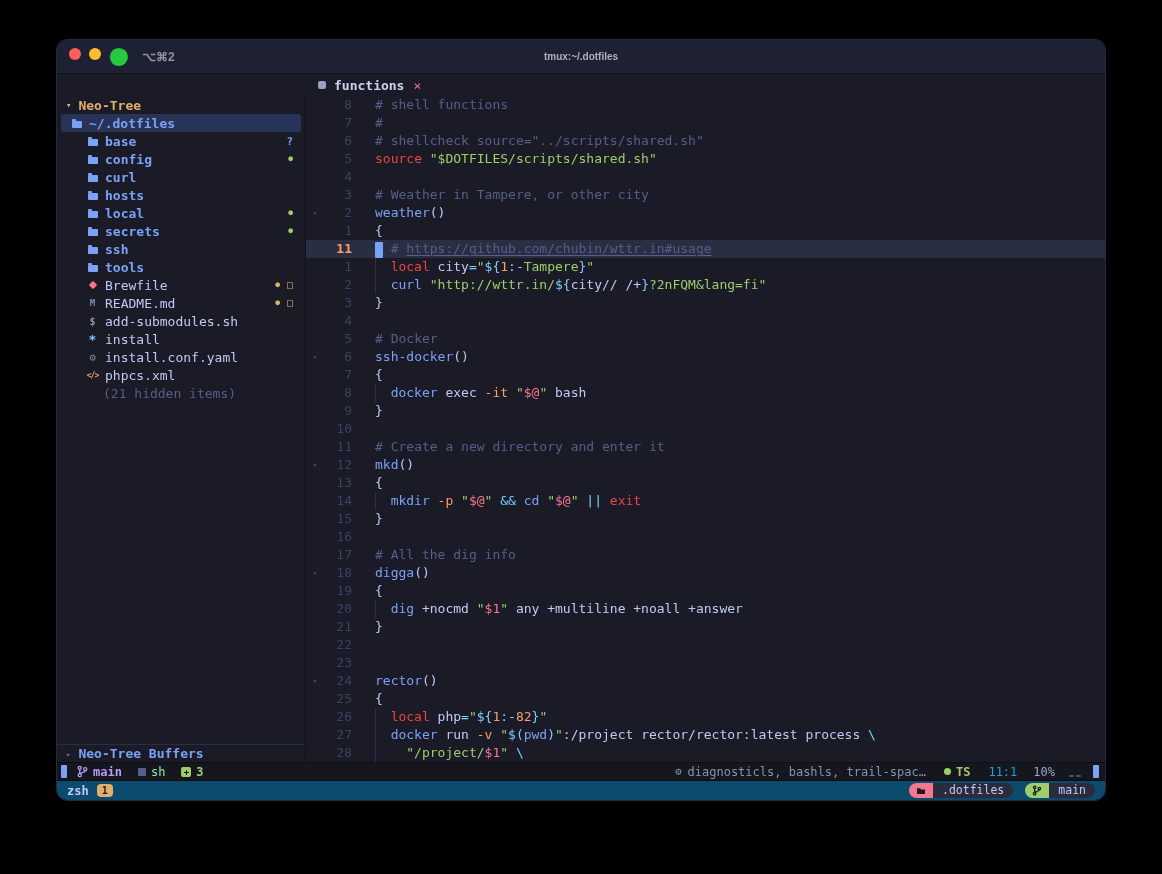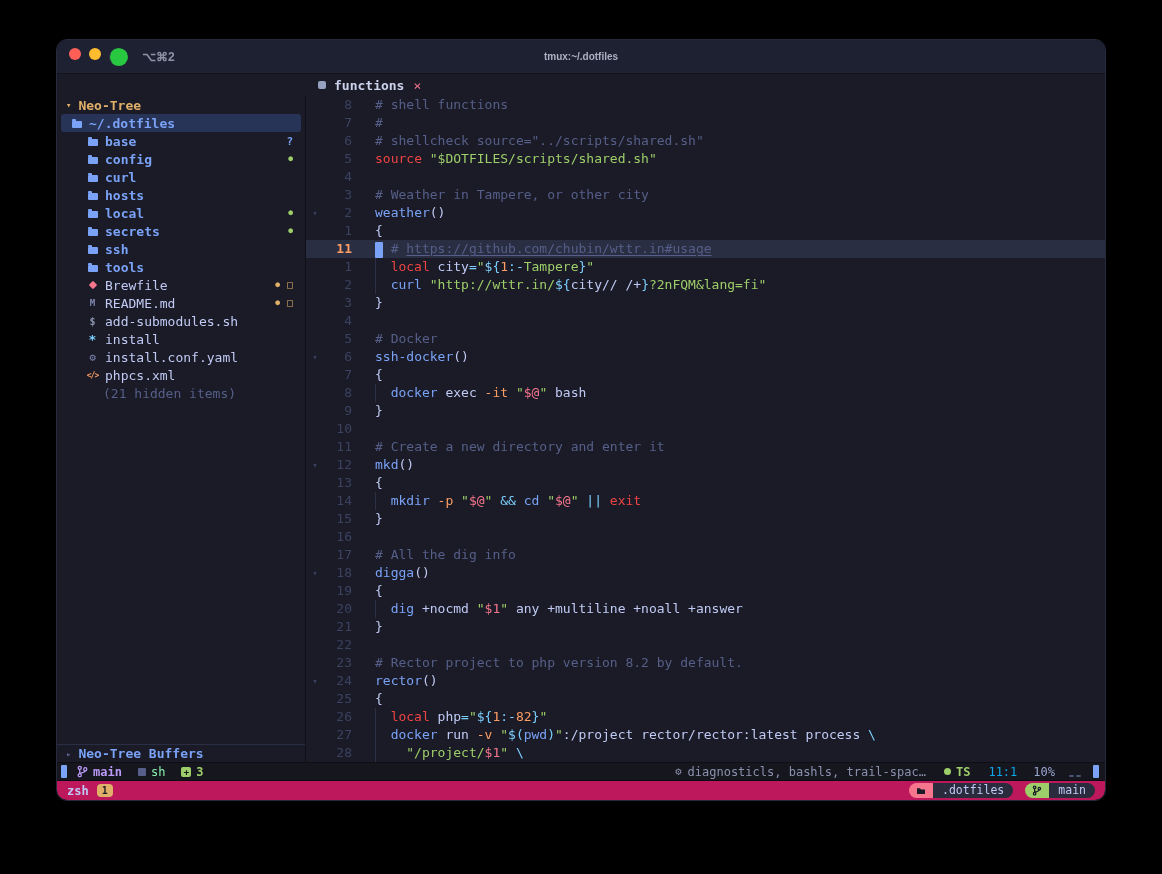--- a/index.html
+++ b/index.html
@@ -93,21 +93,21 @@
   .sl-lsp-ic { font-size:11px; color:#8a91ad; }
   .sl-ts { margin-left:18px; color:#9ece6a; font-weight:600; }
   .sl-ts-ic { width:7px; height:7px; border-radius:50%; background:#9ece6a; }
   .sl-pos { margin-left:18px; color:#0ea5e9; }
   .sl-pct { margin-left:16px; color:#9aa5ce; }
   .sl-scroll { display:flex; align-items:flex-end; gap:2px; height:11px; margin-left:14px; }
   .sl-scroll i { display:block; width:5px; height:2px; background:#4a5273; border-radius:1px; }
   .sl-rblock { margin-left:12px; margin-right:2px; }
 
   
-  .tmuxbar { height:20px; flex:none; background:#be185d; border-top:1px solid #0c0d13;
+  .tmuxbar { height:20px; flex:none; background:#0c4a6e; border-top:1px solid #0c0d13;
     display:flex; align-items:center; padding:0 10px; font-size:12px; }
   .tm-session { color:#c0caf5; font-weight:600; }
   .tm-badge { margin-left:8px; background:#e0af68; color:#1b1c26; border-radius:4px;
     padding:0 5px; height:13px; line-height:13px; font-size:10px; font-weight:700; }
   .tm-spacer { flex:1; }
   .chip { display:flex; align-items:center; height:15px; margin-left:12px; }
   .chip-ic { width:24px; height:15px; border-radius:8px 0 0 8px; display:flex;
     align-items:center; justify-content:center; flex:none; }
   .chip-ic.pink { background:#f7768e; }
   .chip-ic.green { background:#9ece6a; }
@@ -198,21 +198,21 @@
           <div class="eline"><span class="fold"></span><span class="lnum">13</span><span class="ltext"><span class="c-fg">{</span></span></div>
           <div class="eline"><span class="fold"></span><span class="lnum">14</span><span class="ltext"><span class="g"></span><span class="c-blue">mkdir</span><span class="c-fg"> </span><span class="c-orange">-p</span><span class="c-fg"> </span><span class="c-green">"</span><span class="c-red">$@</span><span class="c-green">"</span><span class="c-fg"> </span><span class="c-cyan">&amp;&amp;</span><span class="c-fg"> </span><span class="c-blue">cd</span><span class="c-fg"> </span><span class="c-green">"</span><span class="c-red">$@</span><span class="c-green">"</span><span class="c-fg"> </span><span class="c-cyan">||</span><span class="c-purple"> exit</span></span></div>
           <div class="eline"><span class="fold"></span><span class="lnum">15</span><span class="ltext"><span class="c-fg">}</span></span></div>
           <div class="eline"><span class="fold"></span><span class="lnum">16</span><span class="ltext"></span></div>
           <div class="eline"><span class="fold"></span><span class="lnum">17</span><span class="ltext"><span class="c-comment"># All the dig info</span></span></div>
           <div class="eline"><span class="fold">▾</span><span class="lnum">18</span><span class="ltext"><span class="c-blue">digga</span><span class="c-fg">()</span></span></div>
           <div class="eline"><span class="fold"></span><span class="lnum">19</span><span class="ltext"><span class="c-fg">{</span></span></div>
           <div class="eline"><span class="fold"></span><span class="lnum">20</span><span class="ltext"><span class="g"></span><span class="c-blue">dig</span><span class="c-fg"> +nocmd </span><span class="c-green">"</span><span class="c-red">$1</span><span class="c-green">"</span><span class="c-fg"> any +multiline +noall +answer</span></span></div>
           <div class="eline"><span class="fold"></span><span class="lnum">21</span><span class="ltext"><span class="c-fg">}</span></span></div>
           <div class="eline"><span class="fold"></span><span class="lnum">22</span><span class="ltext"></span></div>
-          <div class="eline"><span class="fold"></span><span class="lnum">23</span><span class="ltext"><span class="c-comment"># Rector project to php version 8.2 by default.</span></span></div>
+          <div class="eline"><span class="fold"></span><span class="lnum">23</span></div>
           <div class="eline"><span class="fold">▾</span><span class="lnum">24</span><span class="ltext"><span class="c-blue">rector</span><span class="c-fg">()</span></span></div>
           <div class="eline"><span class="fold"></span><span class="lnum">25</span><span class="ltext"><span class="c-fg">{</span></span></div>
           <div class="eline"><span class="fold"></span><span class="lnum">26</span><span class="ltext"><span class="g"></span><span class="c-purple">local</span><span class="c-fg"> php</span><span class="c-cyan">=</span><span class="c-green">"</span><span class="c-cyan">${</span><span class="c-orange">1</span><span class="c-cyan">:-</span><span class="c-orange">82</span><span class="c-cyan">}</span><span class="c-green">"</span></span></div>
           <div class="eline"><span class="fold"></span><span class="lnum">27</span><span class="ltext"><span class="g"></span><span class="c-blue">docker</span><span class="c-fg"> run </span><span class="c-orange">-v</span><span class="c-fg"> </span><span class="c-green">"</span><span class="c-cyan">$(</span><span class="c-blue">pwd</span><span class="c-cyan">)</span><span class="c-green">"</span><span class="c-fg">:/project rector/rector:latest process </span><span class="c-cyan">\</span></span></div>
           <div class="eline"><span class="fold"></span><span class="lnum">28</span><span class="ltext"><span class="g"></span><span class="c-fg">  </span><span class="c-green">"/project/</span><span class="c-red">$1</span><span class="c-green">"</span><span class="c-fg"> </span><span class="c-cyan">\</span></span></div>
         </div>
     </div>
 
   </div>
 

